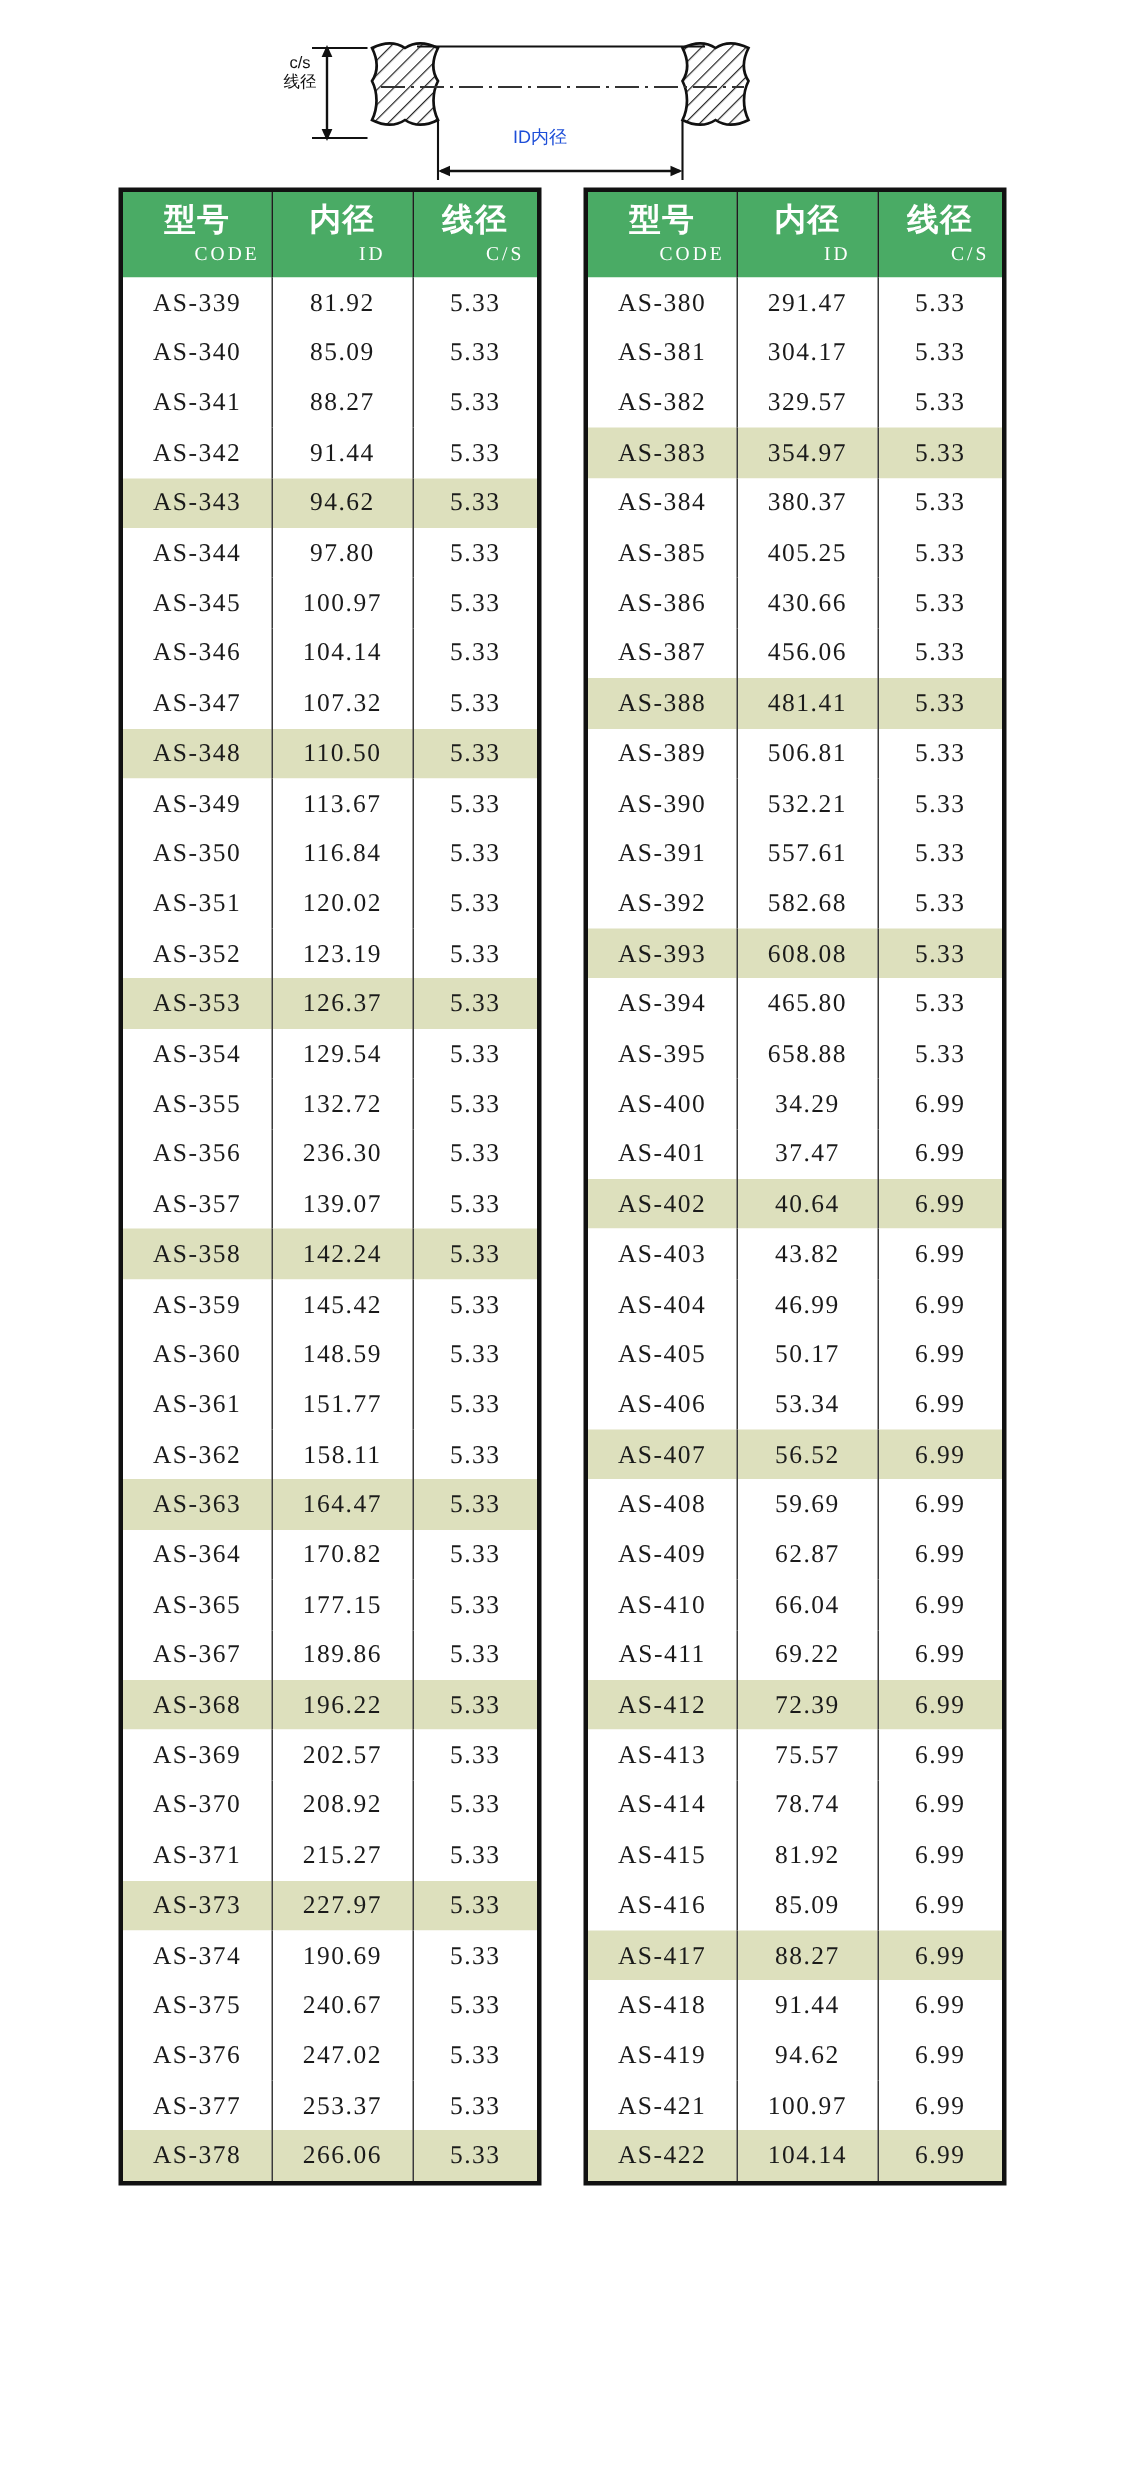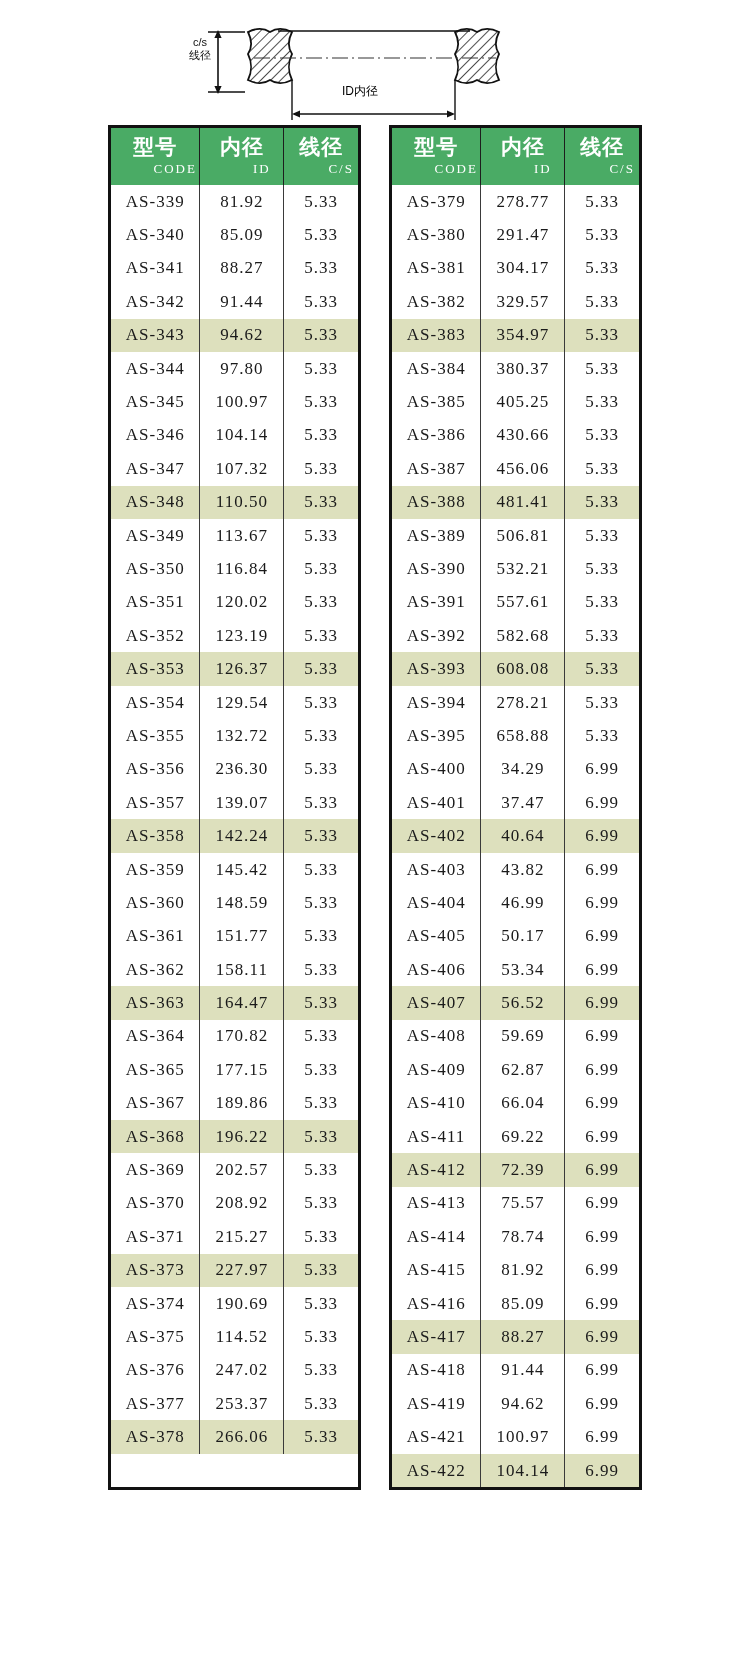--- a/index.html
+++ b/index.html
@@ -39,32 +39,32 @@
     letter-spacing: 0px;
   }
   .id-label {
     position: absolute;
     left: 300px;
     top: 83px;
     width: 120px;
     text-align: center;
     font-family: "Liberation Sans", "DejaVu Sans", sans-serif;
     font-size: 12px;
-    color: #000000;
+    color: #1d4ed8;
   }
 
   
   .tables-wrap {
     display: flex;
     justify-content: center;
     gap: 28px;
     padding: 0 0 0 0;
   }
   .tbl-box {
-    width: 253px;
+    width: 282px;
     border: 3px solid #111;
     background: #fff;
   }
   table.sz {
     width: 100%;
     border-collapse: collapse;
     table-layout: fixed;
   }
   table.sz col.c-code { width: 36%; }
   table.sz col.c-id   { width: 34%; }
@@ -348,21 +348,21 @@
             <td>227.97</td>
             <td>5.33</td>
           </tr>
           <tr>
             <td>AS-374</td>
             <td>190.69</td>
             <td>5.33</td>
           </tr>
           <tr>
             <td>AS-375</td>
-            <td>114.52</td>
+            <td>240.67</td>
             <td>5.33</td>
           </tr>
           <tr>
             <td>AS-376</td>
             <td>247.02</td>
             <td>5.33</td>
           </tr>
           <tr>
             <td>AS-377</td>
             <td>253.37</td>
@@ -395,25 +395,20 @@
             <span class="hd-en">ID</span>
           </th>
           <th>
             <span class="hd-cn">线径</span>
             <span class="hd-en">C/S</span>
           </th>
         </tr>
       </thead>
       <tbody>
           <tr>
-            <td>AS-379</td>
-            <td>278.77</td>
-            <td>5.33</td>
-          </tr>
-          <tr>
             <td>AS-380</td>
             <td>291.47</td>
             <td>5.33</td>
           </tr>
           <tr>
             <td>AS-381</td>
             <td>304.17</td>
             <td>5.33</td>
           </tr>
           <tr>
@@ -471,21 +466,21 @@
             <td>582.68</td>
             <td>5.33</td>
           </tr>
           <tr class="alt">
             <td>AS-393</td>
             <td>608.08</td>
             <td>5.33</td>
           </tr>
           <tr>
             <td>AS-394</td>
-            <td>278.21</td>
+            <td>465.80</td>
             <td>5.33</td>
           </tr>
           <tr>
             <td>AS-395</td>
             <td>658.88</td>
             <td>5.33</td>
           </tr>
           <tr>
             <td>AS-400</td>
             <td>34.29</td>

